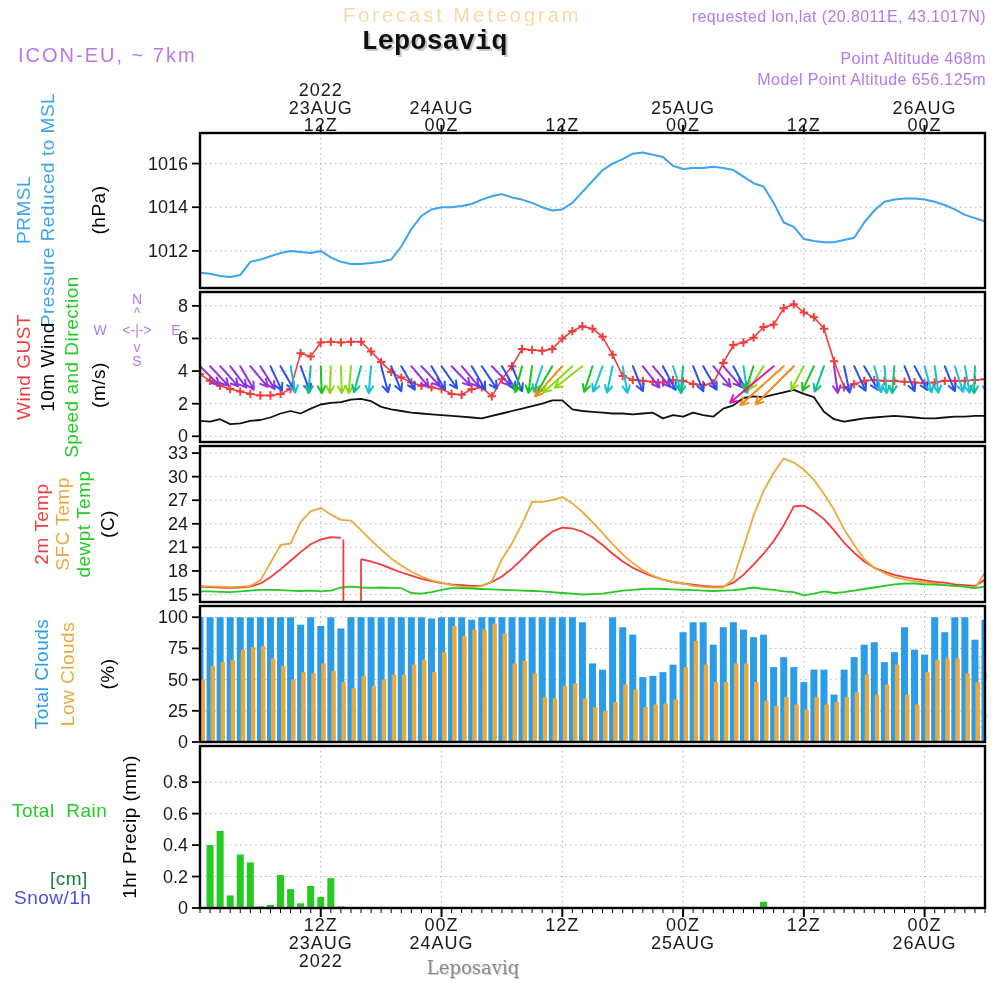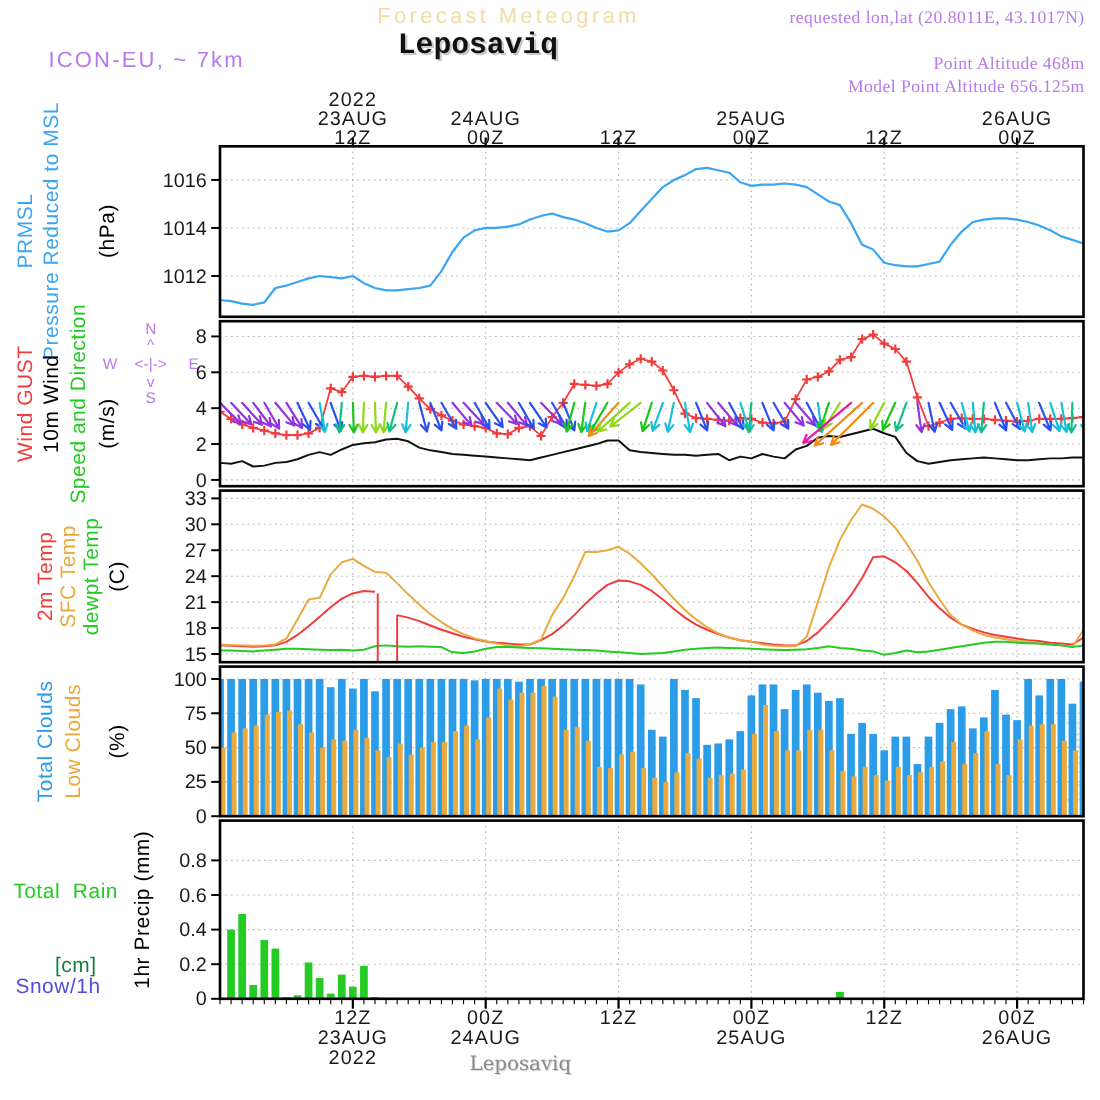--- a/index.html
+++ b/index.html
@@ -4,39 +4,39 @@
 <style>
   html,body{margin:0;padding:0;background:#fff;}
   .stage{position:relative;width:1000px;height:1000px;background:#fff;
          font-family:"Liberation Sans",sans-serif;overflow:hidden;}
   .abs{position:absolute;white-space:pre;}
   .vlab{position:absolute;white-space:nowrap;transform:translate(-50%,-50%) rotate(-90deg);
         font-size:19px;letter-spacing:0.5px;}
   .hdr-tan{font-size:20px;letter-spacing:3px;}
   .hdr-station{font-family:"Liberation Mono",monospace;font-weight:bold;font-size:27px;
                text-shadow:2px 2px 0 #c9c9c9;color:#111;}
-  .meta{position:absolute;right:14px;text-align:right;font-size:16px;letter-spacing:0.4px;font-family:Liberation Serif, serif;}
+  .meta{position:absolute;right:14px;text-align:right;font-size:16px;letter-spacing:0.4px;}
   .model{font-size:20px;letter-spacing:2px;}
   .compass span{position:absolute;font-size:14px;transform:translate(-50%,-50%);}
   .footer-station{font-family:"DejaVu Serif",serif;font-size:18px;
                   text-shadow:1px 1px 0 #d6d6d6;}
   .watermark{font-family:"DejaVu Serif",serif;font-size:17px;
              transform:translate(-50%,-50%) rotate(-90deg);}
   .p5lab{font-size:19px;letter-spacing:0.5px;}
   svg{position:absolute;left:0;top:0;}
   svg text{font-family:"Liberation Sans",sans-serif;}
 </style>
 </head>
 <body>
 
 <div class="stage">
 
   <div class="abs hdr-tan" style="left: 333px; top: 4px; color: rgb(243, 219, 164); margin-left: 10px;">Forecast Meteogram</div>
   <div class="abs hdr-station" style="left:352px;top:27px;width:165px;text-align:center;">Leposaviq</div>
-  <div class="abs model" style="left: 18px; top: 44px; color: rgb(182, 120, 236); margin-left: 26px;">ICON-EU, ~ 7km</div>
+  <div class="abs model" style="left: 18px; top: 44px; color: rgb(182, 120, 236);">ICON-EU, ~ 7km</div>
 
   <div class="meta" style="top: 8px; color: rgb(182, 120, 236);">requested lon,lat (20.8011E, 43.1017N)</div>
   <div class="meta" style="top: 50px; color: rgb(182, 120, 236); text-align: right;">Point Altitude 468m</div>
   <div class="meta" style="top: 71px; color: rgb(182, 120, 236);">Model Point Altitude 656.125m</div>
 
   <div class="vlab" style="left: 24px; top: 210px; color: rgb(58, 165, 242);">PRMSL</div>
   <div class="vlab" style="left: 48px; top: 210px; color: rgb(58, 165, 242);">Pressure Reduced to MSL</div>
   <div class="vlab" style="left:99px;top:210px;">(hPa)</div>
 
   <div class="vlab" style="left: 24px; top: 367px; color: rgb(242, 60, 60);">Wind GUST</div>

